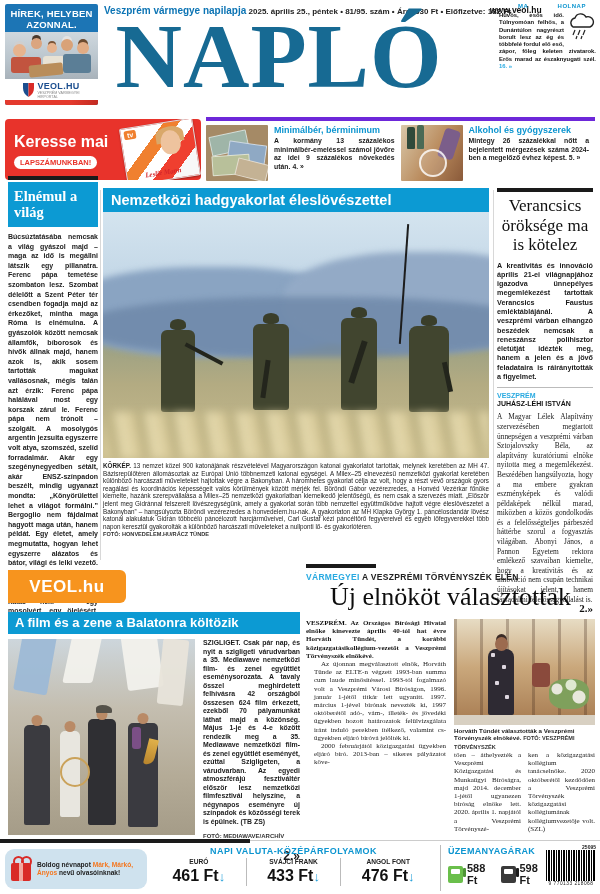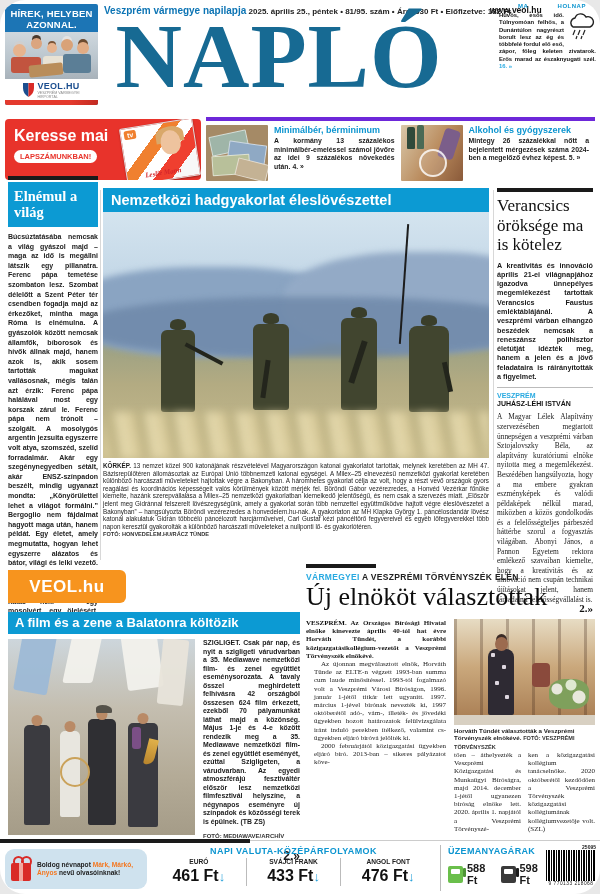--- a/index.html
+++ b/index.html
@@ -1,18 +1,18 @@
 <!DOCTYPE html>
 <html><head>
 <meta charset="utf-8">
 <style>
   html,body{margin:0;padding:0;background:#e8e8e8;font-family:"Liberation Sans",sans-serif;}
-  .page{position:relative;width:600px;height:894px;background:#fff;margin:0 auto;overflow:hidden;color:#1b1b1b;border-radius:25px;}
+  .page{position:relative;width:600px;height:894px;background:#fff;margin:0 auto;overflow:hidden;color:#1b1b1b;}
   .abs{position:absolute;}
-  .serif{font-family:"Liberation Serif",serif;}
+  .serif{font-family:"Liberation Serif",serif;text-align:center;}
   .jt{text-align:justify;}
   .ltblue{color:#29aae1;}
 
   
   .ad-box{left:5px;top:4px;width:93px;height:101px;background:#1c75b5;overflow:hidden;border-radius:2px;}
   .ad-title{color:#fff;font-weight:bold;font-size:9.5px;text-align:center;padding-top:4px;line-height:11px;letter-spacing:.2px;}
   .ad-photo{position:absolute;left:0;top:28px;width:93px;height:47px;background:linear-gradient(180deg,#cfd8de 0%,#b9c4cc 60%,#a8b2ba 100%);}
   .head{position:absolute;border-radius:50%;}
   .ad-strip{position:absolute;left:0;top:75px;width:93px;height:21px;background:#fff;display:flex;align-items:center;justify-content:center;gap:3px;}
   .veol-word{font-weight:bold;color:#1b4e8f;font-size:9px;letter-spacing:.3px;}
@@ -27,21 +27,21 @@
   .w-labels{display:flex;font-size:6px;font-weight:bold;color:#0c95d0;letter-spacing:.5px;}
   .w-labels span{flex:1;text-align:center;}
   .w-temps{display:flex;align-items:flex-start;border-bottom:0;}
   .w-temps .t{flex:1;text-align:center;font-size:30px;font-weight:bold;color:#1b9cd8;line-height:30px;}
   .w-div{width:1px;background:#9cc4d8;height:34px;margin-top:2px;}
   .w-text{font-size:5.9px;line-height:7.3px;color:#111;text-align:justify;margin-top:3px;font-weight:600;}
   .w-cloud{float:right;margin:1px 0 1px 2px;}
 
   
   .promo{left:5px;top:119px;width:196px;height:61px;background:#e8332b;border-radius:4px;overflow:hidden;}
-  .promo-line1{color:#fff;font-weight:bold;font-size:16px;padding:8px 0 0 9px;}
+  .promo-line1{color:#fff;font-weight:bold;font-size:16px;padding:14px 0 0 9px;}
   .promo-badge{display:inline-block;margin:4px 0 0 9px;background:#fff;color:#e8332b;font-weight:bold;font-size:7.5px;padding:2px 6px;border-radius:8px;}
   .mag{position:absolute;right:4px;top:4px;width:72px;height:56px;transform:rotate(-9deg);background:
      linear-gradient(135deg,#ffffff 34%,#f0802f 34% 48%,#ffffff 48% 62%,#ef3f2f 62% 78%,#f8f8f8 78%);
      border:1px solid #ddd;border-radius:2px;box-shadow:0 1px 2px rgba(0,0,0,.35);}
   .mag-face{position:absolute;right:14px;top:8px;width:20px;height:24px;background:#eec39e;border-radius:50% 50% 45% 45%;}
   .mag-hair{position:absolute;right:10px;top:4px;width:28px;height:16px;background:#d9a86a;border-radius:50% 50% 0 0;}
   .mag-tv{position:absolute;left:3px;top:2px;background:#f0802f;color:#fff;font-weight:bold;font-size:7px;padding:1px 3px;border-radius:2px;}
   .mag-title{position:absolute;left:0;bottom:3px;width:100%;text-align:center;color:#d4262b;font-weight:bold;font-size:7px;font-family:"Liberation Serif",serif;font-style:italic;}
   .teasers{left:206px;top:117px;width:389px;height:64px;border-top:4px solid #6d28d9;display:flex;align-items:flex-start;background:#fff;}
   .t-img{width:62px;height:56px;margin-top:4px;flex:none;border-radius:1px;overflow:hidden;position:relative;}

